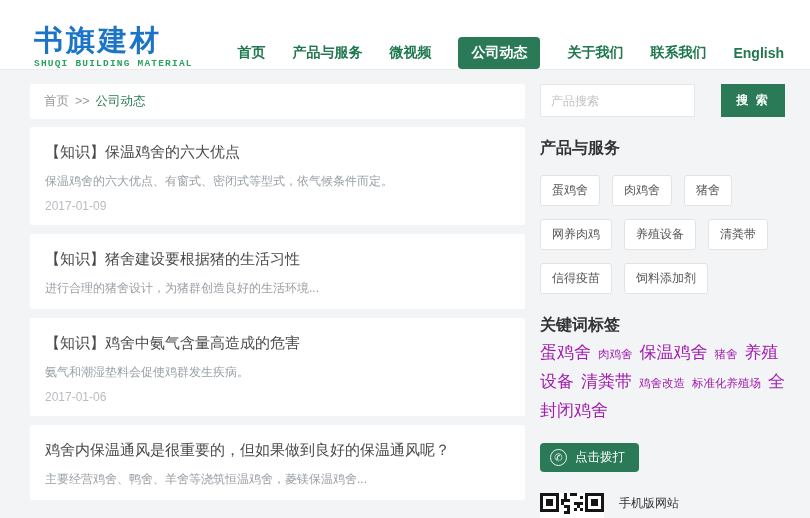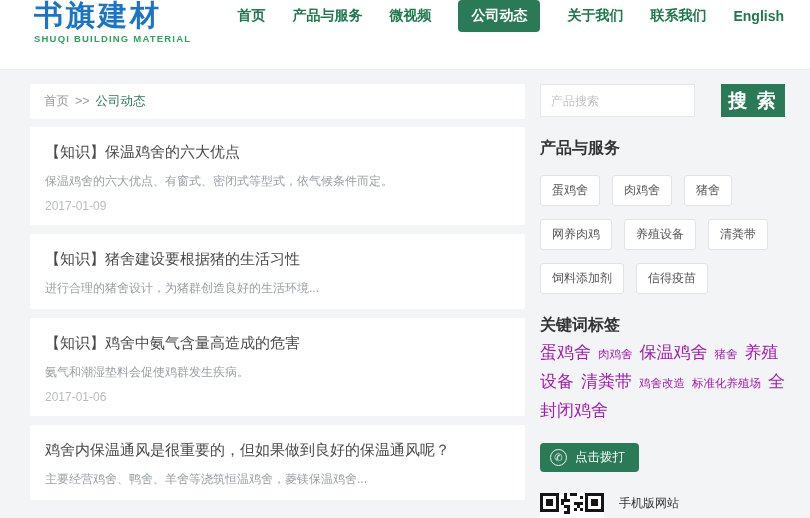--- a/index.html
+++ b/index.html
@@ -1,25 +1,25 @@
 <!DOCTYPE html>
 <html><head>
 <meta charset="utf-8">
 <style>
   * { margin:0; padding:0; box-sizing:border-box; }
   html,body { width:810px; height:518px; overflow:hidden; }
   body { background:#f3f4f6; font-family:"Liberation Sans", sans-serif; }
 
   
   header { height:70px; background:#fff; border-bottom:1px solid #ebebeb;
-           display:flex; align-items:flex-start; justify-content:space-between;
+           display:flex; align-items:flex-end; justify-content:space-between;
            padding:0 26px 0 34px; }
   .logo { cursor:pointer; }
   .logo-cn { font-size:29px; font-weight:bold; color:#1b74c5; letter-spacing:3px; line-height:1.05; }
-  .logo-en { font-size:9.5px; font-weight:bold; color:#2aa45f; letter-spacing:1.2px; margin-top:3px; }
+  .logo-en { font-size:9.5px; font-weight:bold; color:#2aa45f; letter-spacing:1.2px; margin-top:3px;font-family:Liberation Mono, monospace; }
   nav { display:flex; align-items:center; gap:27px; }
   nav a { font-size:14px; font-weight:bold; color:#20784e; text-decoration:none; cursor:pointer; white-space:nowrap; }
   nav a.active { background:#2a7a57; color:#fff; padding:7px 13px; border-radius:4px; }
 
   
   .page { display:flex; gap:15px; padding:14px 25px 0 30px; }
   main { width:495px; flex:none; }
   aside { width:245px; flex:none; }
   .card { background:#fff; border-radius:2px; }
 
@@ -34,21 +34,21 @@
   .article .title { font-size:15px; color:#4a4a4a; font-weight:500; }
   .article .excerpt { font-size:12px; color:#9aa0a6; margin-top:11px; }
   .article .date { font-size:12px; color:#b8bcc2; margin-top:9px; }
 
   
   .searchbar { display:flex; height:33px;gap:26px; }
   .searchbar input { flex:1; min-width:0; border:1px solid #e7e7e7; background:#fff;
            padding:0 10px; font-size:12px; color:#333; outline:none; font-family:inherit; }
   .searchbar input::placeholder { color:#c2c2c2; }
   .searchbar button { width:64px; background:#2a7a57; color:#fff; border:none; cursor:pointer;
-           font-size:19px; font-weight:bold; letter-spacing:2px; font-family:inherit; }
+           font-size:12px; font-weight:bold; letter-spacing:2px; font-family:inherit; }
   .side-heading { font-size:16px; font-weight:bold; color:#333; margin-top:21px; }
   .tags { display:flex; flex-wrap:wrap; gap:13px 12px; margin-top:16px; }
   .tag { border:1px solid #e3e3e3; border-radius:3px; background:#fff; padding:6px 11px;
            font-size:12px; color:#555; cursor:pointer; white-space:nowrap; }
   .cloud { margin-top:3px; color:#a21caf; line-height:1.7; }
   .kw { margin-right:7px; cursor:pointer; }
   .kw.lg { font-size:17px; }
   .kw.sm { font-size:11.5px; }
   .call-btn { display:inline-flex; align-items:center; gap:8px; background:#2a7a57; color:#fff;
            border:none; border-radius:4px; padding:6px 14px 6px 10px; font-size:12.5px;
@@ -124,22 +124,22 @@
     </div>
 
     <div class="side-heading">产品与服务</div>
     <div class="tags">
       <span class="tag">蛋鸡舍</span>
       <span class="tag">肉鸡舍</span>
       <span class="tag">猪舍</span>
       <span class="tag">网养肉鸡</span>
       <span class="tag">养殖设备</span>
       <span class="tag">清粪带</span>
+      <span class="tag">信得疫苗</span>
       <span class="tag">饲料添加剂</span>
-      <span class="tag">信得疫苗</span>
     </div>
 
     <div class="side-heading">关键词标签</div>
     <div class="cloud">
       <span class="kw lg">蛋鸡舍</span><span class="kw sm">肉鸡舍</span><span class="kw lg">保温鸡舍</span><span class="kw sm">猪舍</span><span class="kw lg">养殖设备</span><span class="kw lg">清粪带</span><span class="kw sm">鸡舍改造</span><span class="kw sm">标准化养殖场</span><span class="kw lg">全封闭鸡舍</span>
     </div>
 
     <button class="call-btn">
       <span class="phone-icon">✆</span>
       <span>点击拨打</span>

